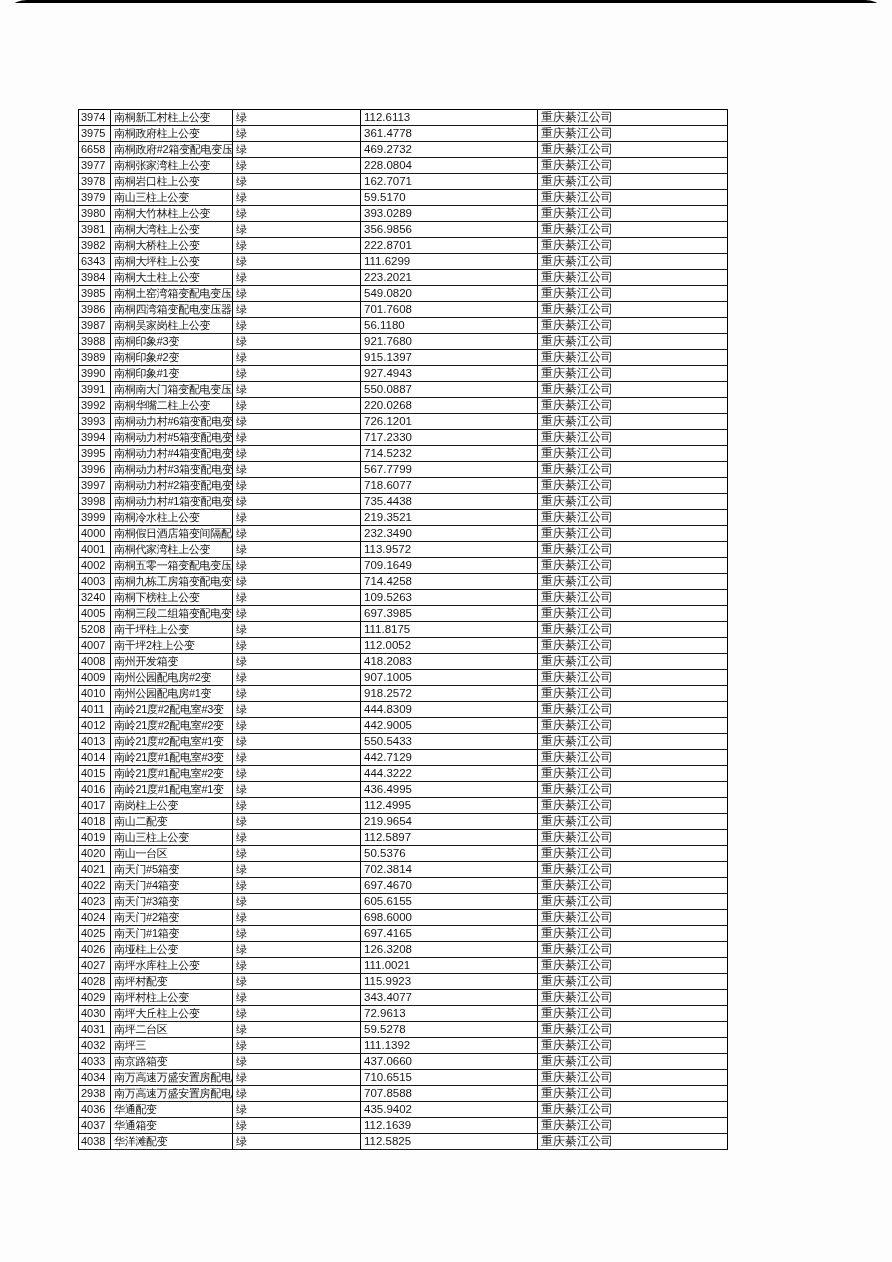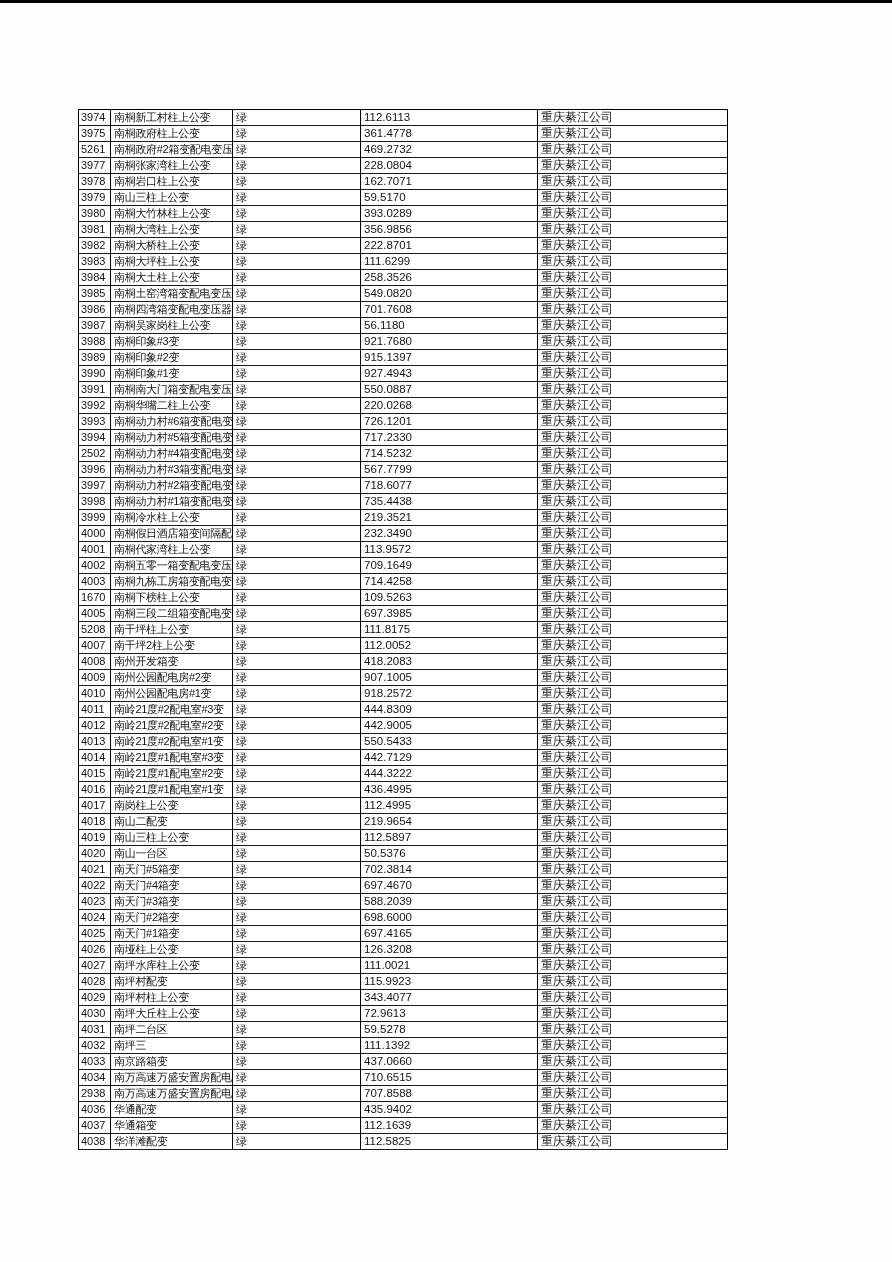--- a/index.html
+++ b/index.html
@@ -7,20 +7,21 @@
     padding: 0;
     background: #fdfdfd;
     font-family: "Liberation Sans", sans-serif;
   }
   .page {
     position: relative;
     width: 892px;
     height: 1262px;
     background: #fdfdfd;
     overflow: hidden;
+    border-radius: 27px;
   }
   .top-rule {
     position: absolute;
     top: 0;
     left: 0;
     width: 892px;
     height: 3px;
     background: #000;
   }
   .sheet {
@@ -71,21 +72,21 @@
 
   <div class="tr">
     <div class="td c-id">3975</div>
     <div class="td c-name">南桐政府柱上公变</div>
     <div class="td c-status">绿</div>
     <div class="td c-value">361.4778</div>
     <div class="td c-company">重庆綦江公司</div>
   </div>
 
   <div class="tr">
-    <div class="td c-id">5261</div>
+    <div class="td c-id">6658</div>
     <div class="td c-name">南桐政府#2箱变配电变压器</div>
     <div class="td c-status">绿</div>
     <div class="td c-value">469.2732</div>
     <div class="td c-company">重庆綦江公司</div>
   </div>
 
   <div class="tr">
     <div class="td c-id">3977</div>
     <div class="td c-name">南桐张家湾柱上公变</div>
     <div class="td c-status">绿</div>
@@ -127,32 +128,32 @@
 
   <div class="tr">
     <div class="td c-id">3982</div>
     <div class="td c-name">南桐大桥柱上公变</div>
     <div class="td c-status">绿</div>
     <div class="td c-value">222.8701</div>
     <div class="td c-company">重庆綦江公司</div>
   </div>
 
   <div class="tr">
-    <div class="td c-id">3983</div>
+    <div class="td c-id">6343</div>
     <div class="td c-name">南桐大坪柱上公变</div>
     <div class="td c-status">绿</div>
     <div class="td c-value">111.6299</div>
     <div class="td c-company">重庆綦江公司</div>
   </div>
 
   <div class="tr">
     <div class="td c-id">3984</div>
     <div class="td c-name">南桐大土柱上公变</div>
     <div class="td c-status">绿</div>
-    <div class="td c-value">258.3526</div>
+    <div class="td c-value">223.2021</div>
     <div class="td c-company">重庆綦江公司</div>
   </div>
 
   <div class="tr">
     <div class="td c-id">3985</div>
     <div class="td c-name">南桐土窑湾箱变配电变压器</div>
     <div class="td c-status">绿</div>
     <div class="td c-value">549.0820</div>
     <div class="td c-company">重庆綦江公司</div>
   </div>
@@ -223,21 +224,21 @@
 
   <div class="tr">
     <div class="td c-id">3994</div>
     <div class="td c-name">南桐动力村#5箱变配电变压器</div>
     <div class="td c-status">绿</div>
     <div class="td c-value">717.2330</div>
     <div class="td c-company">重庆綦江公司</div>
   </div>
 
   <div class="tr">
-    <div class="td c-id">2502</div>
+    <div class="td c-id">3995</div>
     <div class="td c-name">南桐动力村#4箱变配电变压器</div>
     <div class="td c-status">绿</div>
     <div class="td c-value">714.5232</div>
     <div class="td c-company">重庆綦江公司</div>
   </div>
 
   <div class="tr">
     <div class="td c-id">3996</div>
     <div class="td c-name">南桐动力村#3箱变配电变压器</div>
     <div class="td c-status">绿</div>
@@ -295,21 +296,21 @@
 
   <div class="tr">
     <div class="td c-id">4003</div>
     <div class="td c-name">南桐九栋工房箱变配电变压器</div>
     <div class="td c-status">绿</div>
     <div class="td c-value">714.4258</div>
     <div class="td c-company">重庆綦江公司</div>
   </div>
 
   <div class="tr">
-    <div class="td c-id">1670</div>
+    <div class="td c-id">3240</div>
     <div class="td c-name">南桐下榜柱上公变</div>
     <div class="td c-status">绿</div>
     <div class="td c-value">109.5263</div>
     <div class="td c-company">重庆綦江公司</div>
   </div>
 
   <div class="tr">
     <div class="td c-id">4005</div>
     <div class="td c-name">南桐三段二组箱变配电变压器</div>
     <div class="td c-status">绿</div>
@@ -450,21 +451,21 @@
     <div class="td c-name">南天门#4箱变</div>
     <div class="td c-status">绿</div>
     <div class="td c-value">697.4670</div>
     <div class="td c-company">重庆綦江公司</div>
   </div>
 
   <div class="tr">
     <div class="td c-id">4023</div>
     <div class="td c-name">南天门#3箱变</div>
     <div class="td c-status">绿</div>
-    <div class="td c-value">588.2039</div>
+    <div class="td c-value">605.6155</div>
     <div class="td c-company">重庆綦江公司</div>
   </div>
 
   <div class="tr">
     <div class="td c-id">4024</div>
     <div class="td c-name">南天门#2箱变</div>
     <div class="td c-status">绿</div>
     <div class="td c-value">698.6000</div>
     <div class="td c-company">重庆綦江公司</div>
   </div>

